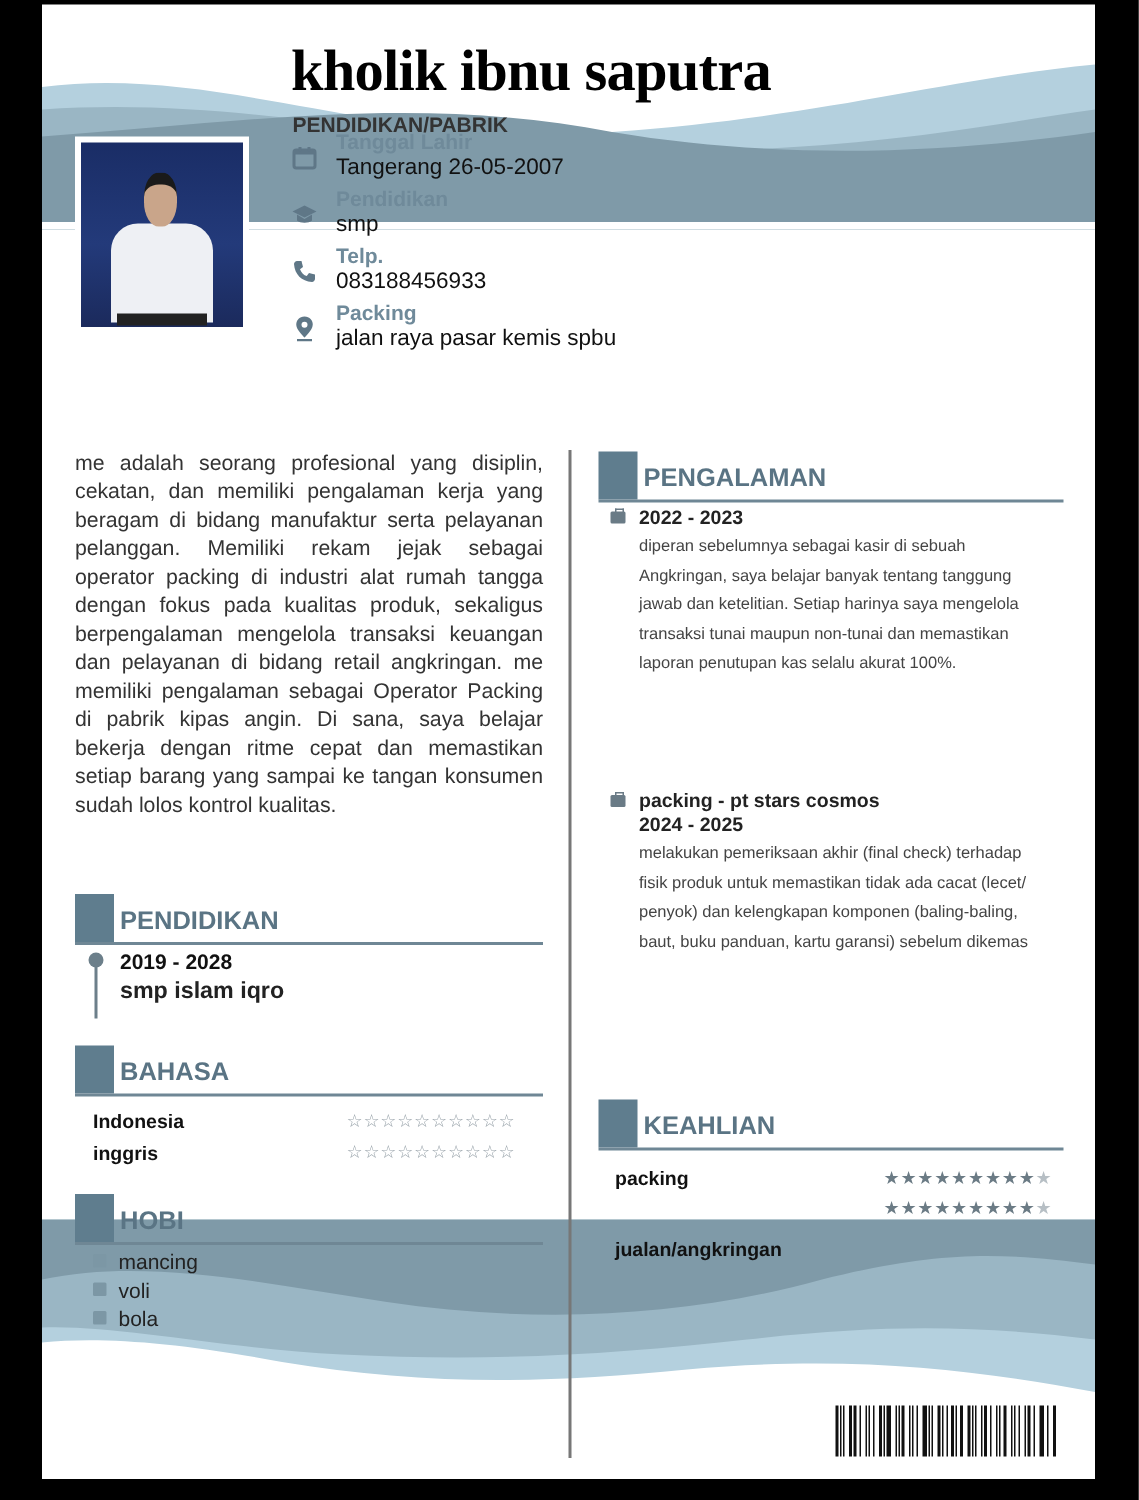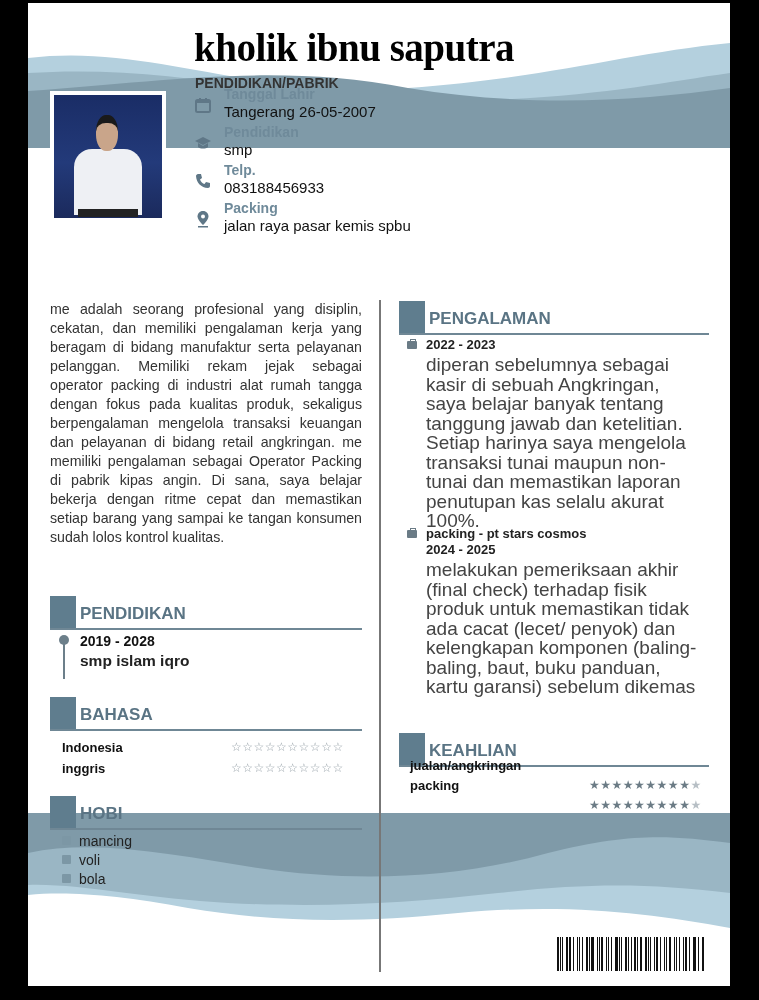--- a/index.html
+++ b/index.html
@@ -36,21 +36,21 @@
   .stars .on { color:#6b7b85; }
   .stars .off { color:#b7bfc5; }
   .stars.outline .on, .stars.outline .off { color:#9aa4ab; }
   .hobi-item { position:absolute; left:34px; font-size:14px; color:#222; }
   .hobi-item .box { display:inline-block; width:9px; height:9px; background:#7c97a5; margin-right:8px; vertical-align:1px; border-radius:1px; }
   .job { position:absolute; left:381px; width:290px; }
   .job .bag { position:absolute; left:-2px; top:4px; width:10px; height:8px; background:#6a7b86; border-radius:1px; }
   .job .bag:before { content:""; position:absolute; left:3px; top:-2px; width:4px; height:2px; border:1px solid #6a7b86; border-bottom:none; }
   .job .t { margin-left:17px; font-size:13px; font-weight:bold; color:#222; line-height:16px; }
   .job .y { margin-left:17px; font-size:13px; font-weight:bold; color:#222; line-height:16px; }
-  .job .d { margin-left:17px; font-size:19px; color:#444; line-height:19.5px; margin-top:2px; }
+  .job .d { margin-left:17px; font-size:11px; color:#444; line-height:19.5px; margin-top:2px; }
   .barcode { position:absolute; left:529px; top:934px; width:148px; height:34px; display:flex; }
   .barcode span { display:block; height:100%; background:#111; }
 </style>
 </head>
 <body>
 
 <div class="page">
 
   <svg class="waves-top" viewBox="0 0 702 150" preserveAspectRatio="none">
     <path d="M0,55 C120,40 220,95 380,85 C520,75 600,50 702,40 L702,150 L0,150 Z" fill="#b4d0de"></path>
@@ -172,21 +172,21 @@
   </div>
 
   <div class="sec-head" style="left:371px; top:730px; width:310px;">
     <div class="block"></div>
     <div class="title">KEAHLIAN</div>
     <div class="rule" style="width:310px;"></div>
   </div>
 
   <div class="rating-row" style="left:382px; top:775px;">packing</div>
   <div class="stars" style="left:561px; top:775px;"><span class="on">★</span><span class="on">★</span><span class="on">★</span><span class="on">★</span><span class="on">★</span><span class="on">★</span><span class="on">★</span><span class="on">★</span><span class="on">★</span><span class="off">★</span></div>
-  <div class="rating-row" style="left:382px; top:755px;">jualan/angkringan</div>
+  <div class="rating-row" style="left:382px; top:822px;">jualan/angkringan</div>
   <div class="stars" style="left:561px; top:795px;"><span class="on">★</span><span class="on">★</span><span class="on">★</span><span class="on">★</span><span class="on">★</span><span class="on">★</span><span class="on">★</span><span class="on">★</span><span class="on">★</span><span class="off">★</span></div>
 
   <div class="barcode">
       <span style="width: 2px; margin-right: 1px;"></span>
       <span style="width: 1px; margin-right: 2px;"></span>
       <span style="width: 1px; margin-right: 3px;"></span>
       <span style="width: 2px; margin-right: 1px;"></span>
       <span style="width: 3px; margin-right: 2px;"></span>
       <span style="width: 1px; margin-right: 3px;"></span>
       <span style="width: 1px; margin-right: 1px;"></span>

